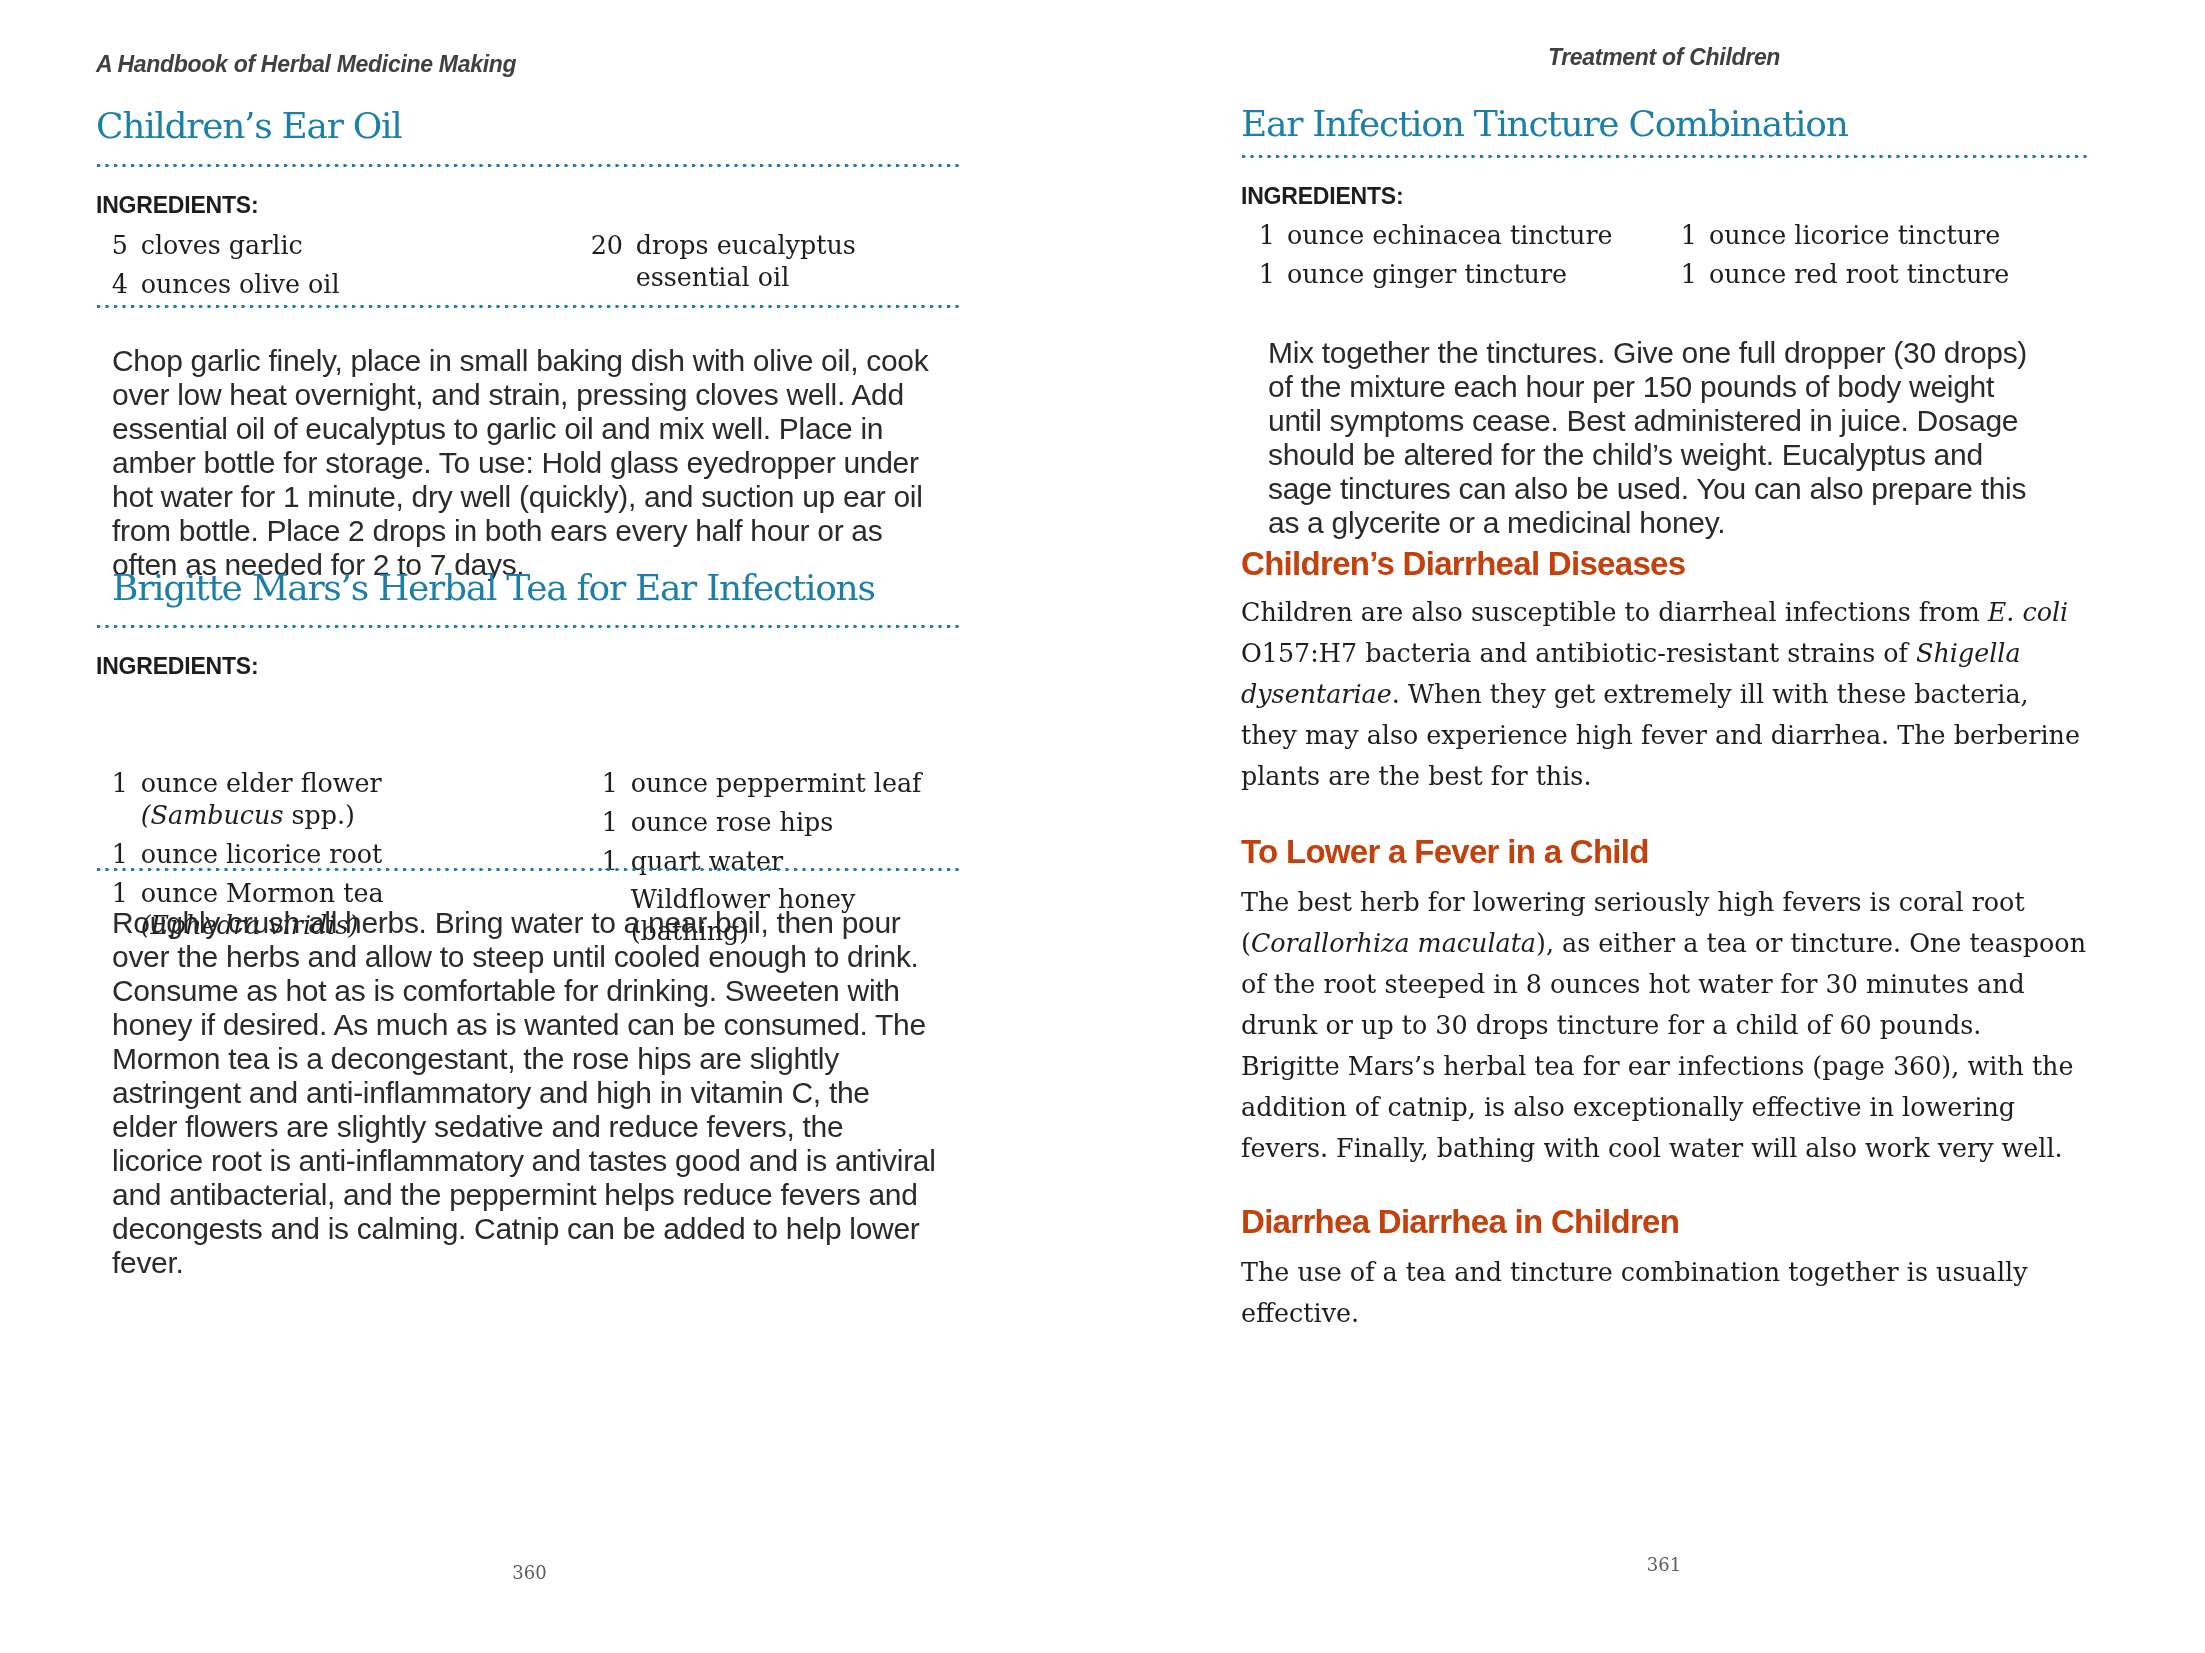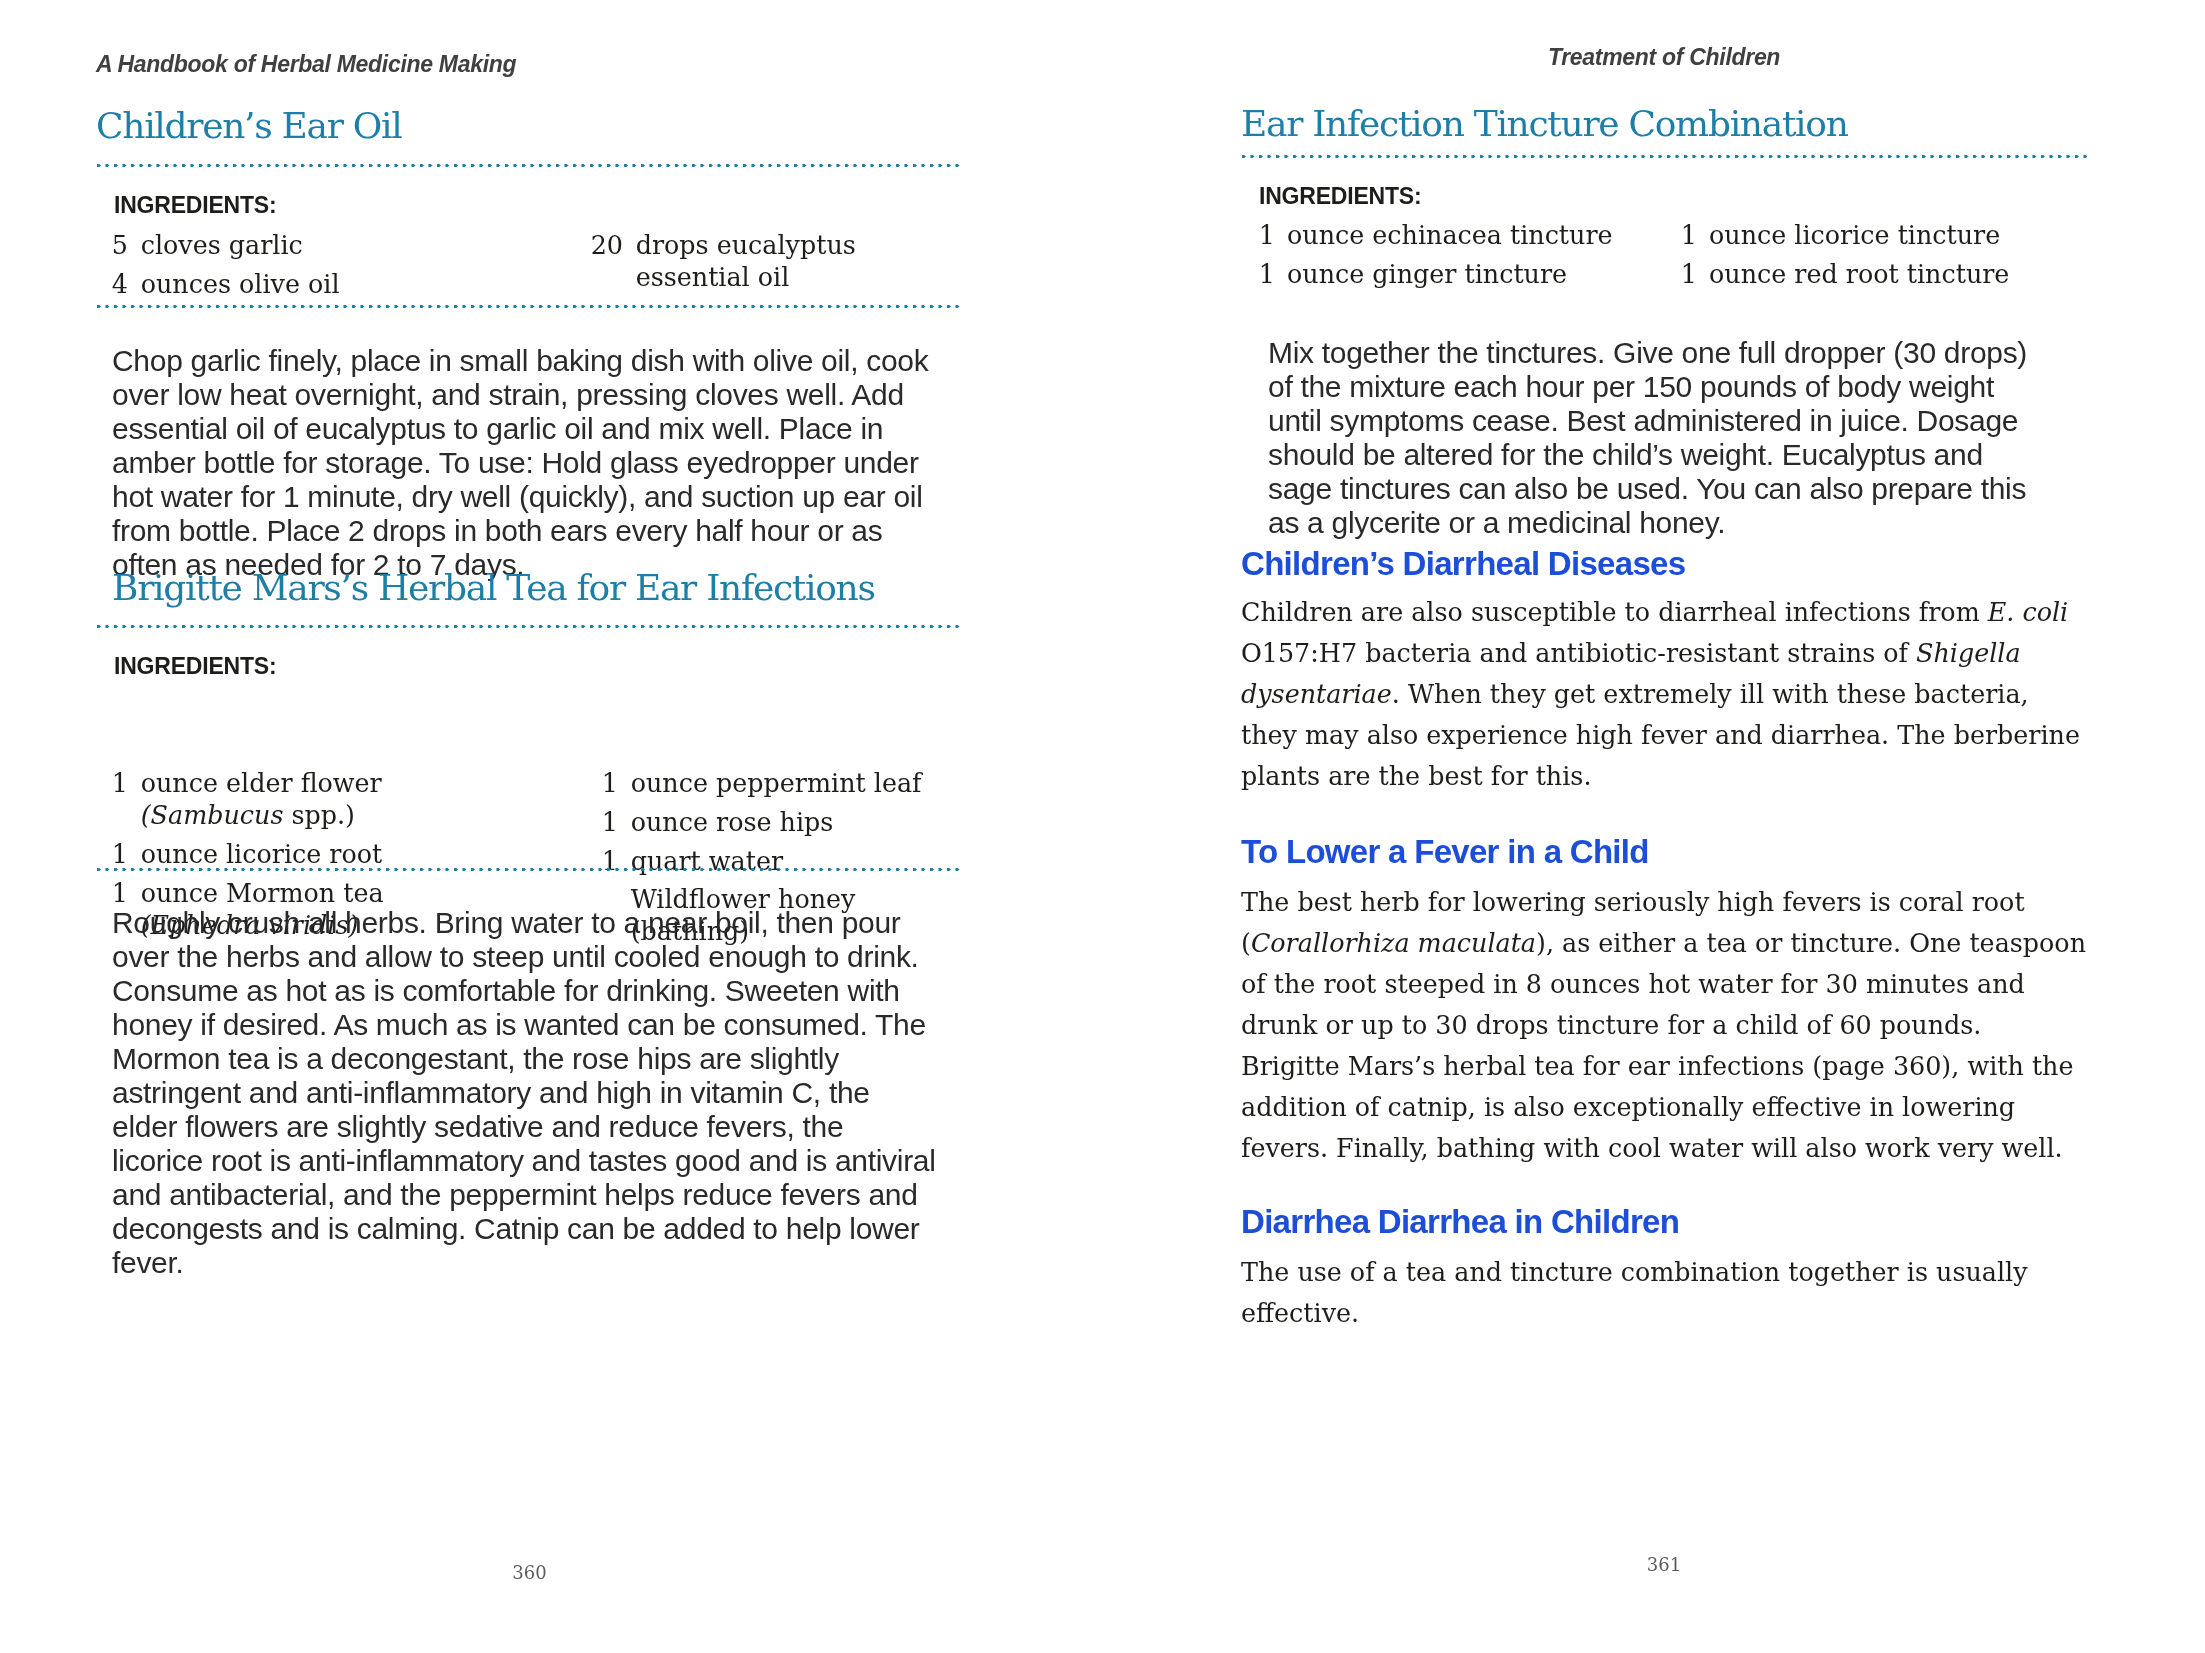--- a/index.html
+++ b/index.html
@@ -28,42 +28,42 @@
     font-size: 36px; letter-spacing: -1.3px;
     color: #1d7fa8; white-space: nowrap;
   }
   .dotrule {
     height: 5.1px; width: 100%;
     background-image: radial-gradient(circle at 2.5px 2.5px, #1d7fa8 1.8px, rgba(0,0,0,0) 2px);
     background-size: 8.5px 5.1px; background-repeat: repeat-x;
   }
   .ing-label {
     font-family: "Liberation Sans", sans-serif;
-    font-weight: 700; font-size: 23px; letter-spacing: -0.2px; color: #1d1d1b; margin-left: 18px;
+    font-weight: 700; font-size: 23px; letter-spacing: -0.2px; color: #1d1d1b;
   }
   .ing-grid { position: relative; width: 100%; }
   .ing-col  { position: absolute; top: 0; }
   .ing-row  {
     display: flex; align-items: flex-start;
     font-family: "DejaVu Serif", serif;
     font-size: 25.4px; line-height: 32px; color: #1d1d1b;
     margin-bottom: 6.8px;
   }
   .qty { flex: none; width: 32px; text-align: right; margin-right: 12.7px; }
   .qty.wide { width: 37px; }
   .qty.narrow { width: 22px; margin-right: 12px; }
   .ing-text { flex: 1; }
 
   .sans-para {
     font-family: "Liberation Sans", sans-serif;
     font-size: 30px; line-height: 34px; letter-spacing: -0.3px; color: #2a2a2a;
   }
   .sec-head {
     font-family: "Liberation Sans", sans-serif;
-    font-weight: 700; font-size: 33px; letter-spacing: -0.7px; color: #1d4ed8;
+    font-weight: 700; font-size: 33px; letter-spacing: -0.7px; color: #c2410c;
   }
   .serif-body {
     font-family: "DejaVu Serif", serif;
     font-size: 25.4px; line-height: 41px; color: #1d1d1b;
   }
   .page-num {
     font-family: "DejaVu Serif", serif;
     font-size: 18px; color: #5b5b5b;
     width: 100%; text-align: center;
   }

